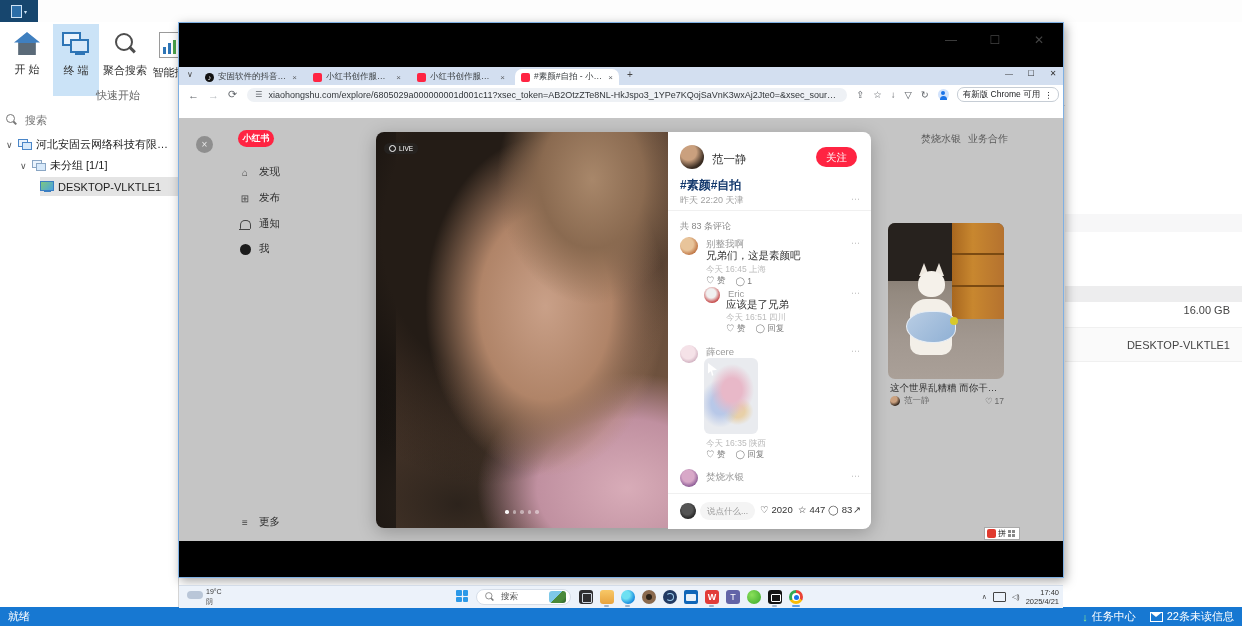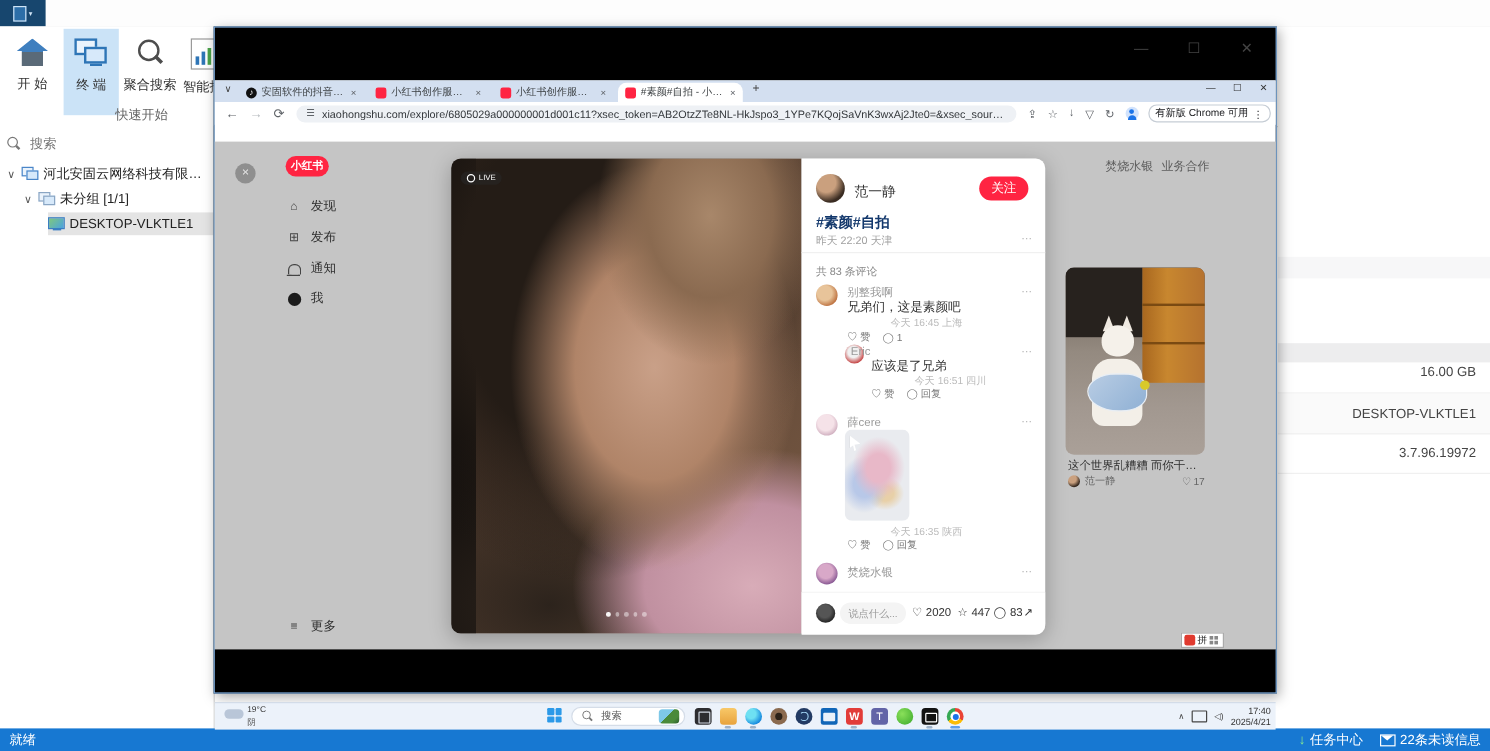--- a/index.html
+++ b/index.html
@@ -120,21 +120,21 @@
   .av-c3{background:radial-gradient(circle at 45% 40%,#f5e2e8 0 45%,#c9a6b8 80%);}
   .av-c4{background:radial-gradient(circle at 45% 40%,#d8a8c8 0 40%,#7a4a8a 80%);}
   .av-me{background:radial-gradient(circle at 45% 40%,#555 0 40%,#181818 80%);}
   .follow{left:148px;top:15px;width:41px;height:20px;border-radius:10px;background:#ff2442;color:#fff;font-size:10.5px;text-align:center;line-height:20px;}
   .p-name{font-size:11.5px;color:#333;}
   .p-title{font-size:12px;color:#13386c;font-weight:bold;}
   .p-meta{font-size:9px;color:#a0a0a0;}
   .more3{font-size:9px;color:#b5b5b5;}
   .cm-name{font-size:9.5px;color:#999;}
   .cm-text{font-size:10.5px;color:#333;}
-  .cm-meta{font-size:8.5px;color:#bbb;margin-left:36px;}
+  .cm-meta{font-size:8.5px;color:#bbb;}
   .cm-act{font-size:8.5px;color:#777;display:flex;gap:10px;align-items:center;}
   .sticker{background:
       radial-gradient(22px 26px at 52% 42%,#e8b8c8 0 45%,rgba(0,0,0,0) 100%),
       radial-gradient(20px 24px at 30% 60%,#b8c8e8 0 45%,rgba(0,0,0,0) 100%),
       radial-gradient(16px 14px at 62% 70%,#e8d0a8 0 45%,rgba(0,0,0,0) 100%),
       #e9ebef;border-radius:6px;}
   .cursor{width:9px;height:13px;background:#fff;clip-path:polygon(0 0,100% 52%,46% 58%,60% 92%,44% 100%,32% 64%,0 80%);filter:drop-shadow(0 0 1px #222);}
   .c-bar{left:0;top:361px;width:203px;height:35px;border-top:1px solid #f0f0f0;border-radius:0 0 8px 0;background:#fff;}
   .say{left:32px;top:8px;width:55px;height:18px;border-radius:9px;background:#f4f4f4;color:#999;font-size:8.5px;line-height:18px;padding-left:7px;box-sizing:border-box;}
   .eng{font-size:9.5px;color:#333;display:flex;align-items:center;gap:3px;}
@@ -270,23 +270,20 @@
 
   <div class="abs details">
     <div class="abs d-band" style="top:109px;height:18px;background:#f7f7f8;"></div>
     <div class="abs d-band" style="top:181px;height:16px;background:#ededee;"></div>
     <div class="abs d-band" style="top:197px;height:25px;border-bottom:1px solid #f0f0f0;">
       <div class="abs d-val" style="top:2px;">16.00 GB</div>
     </div>
     <div class="abs d-band" style="top:223px;height:33px;background:#fafafa;border-bottom:1px solid #f0f0f0;">
       <div class="abs d-val" style="top:11px;">DESKTOP-VLKTLE1</div>
     </div>
-    <div class="abs d-band" style="top:256px;height:33px;border-bottom:1px solid #f0f0f0;">
-      <div class="abs d-val" style="top:11px;">3.7.96.19972</div>
-    </div>
   </div>
 
   <div class="abs statusbar">
     <span style="margin-left:8px;">就绪</span>
     <span class="sb-right">
       <span style="display:flex;align-items:center;gap:4px;">
         <span style="color:#8ef08e;font-weight:bold;">↓</span>
         <span>任务中心</span>
       </span>
       <span style="display:flex;align-items:center;gap:4px;">
@@ -435,21 +432,21 @@
             <div class="abs cm-name" style="left:38px;top:106px;">别整我啊</div>
             <div class="abs more3" style="left:183px;top:106px;">⋯</div>
             <div class="abs cm-text" style="left:38px;top:117px;">兄弟们，这是素颜吧</div>
             <div class="abs cm-meta" style="left:38px;top:132px;">今天 16:45 上海</div>
             <div class="abs cm-act" style="left:38px;top:143px;">
               <span><span>♡</span> <span>赞</span></span>
               <span>◯ <span>1</span></span>
             </div>
 
             <div class="abs avatar av-c2" style="left:36px;top:155px;width:16px;height:16px;"></div>
-            <div class="abs cm-name" style="left:41px;top:156px;">Eric</div>
+            <div class="abs cm-name" style="left:60px;top:156px;">Eric</div>
             <div class="abs more3" style="left:183px;top:156px;">⋯</div>
             <div class="abs cm-text" style="left:58px;top:166px;text-align:center;">应该是了兄弟</div>
             <div class="abs cm-meta" style="left:58px;top:180px;">今天 16:51 四川</div>
             <div class="abs cm-act" style="left:58px;top:191px;">
               <span><span>♡</span> <span>赞</span></span>
               <span>◯ <span>回复</span></span>
             </div>
 
             <div class="abs avatar av-c3" style="left:12px;top:213px;width:18px;height:18px;"></div>
             <div class="abs cm-name" style="left:38px;top:214px;">薛cere</div>

